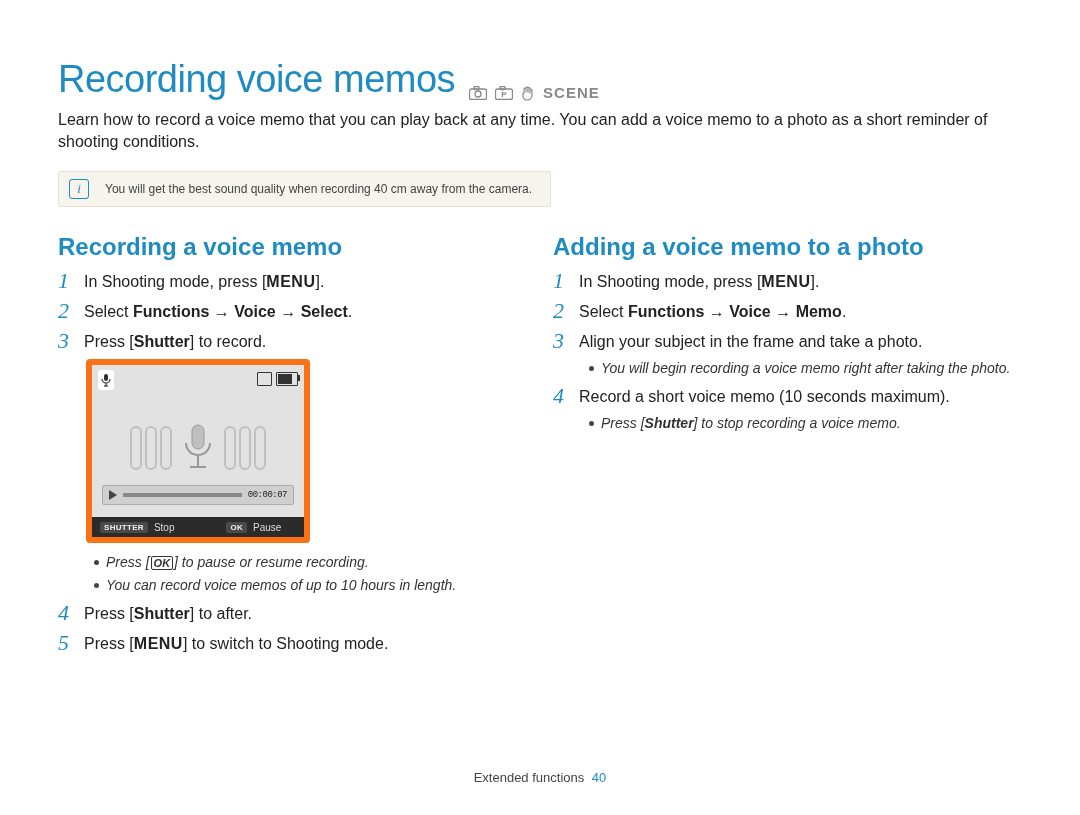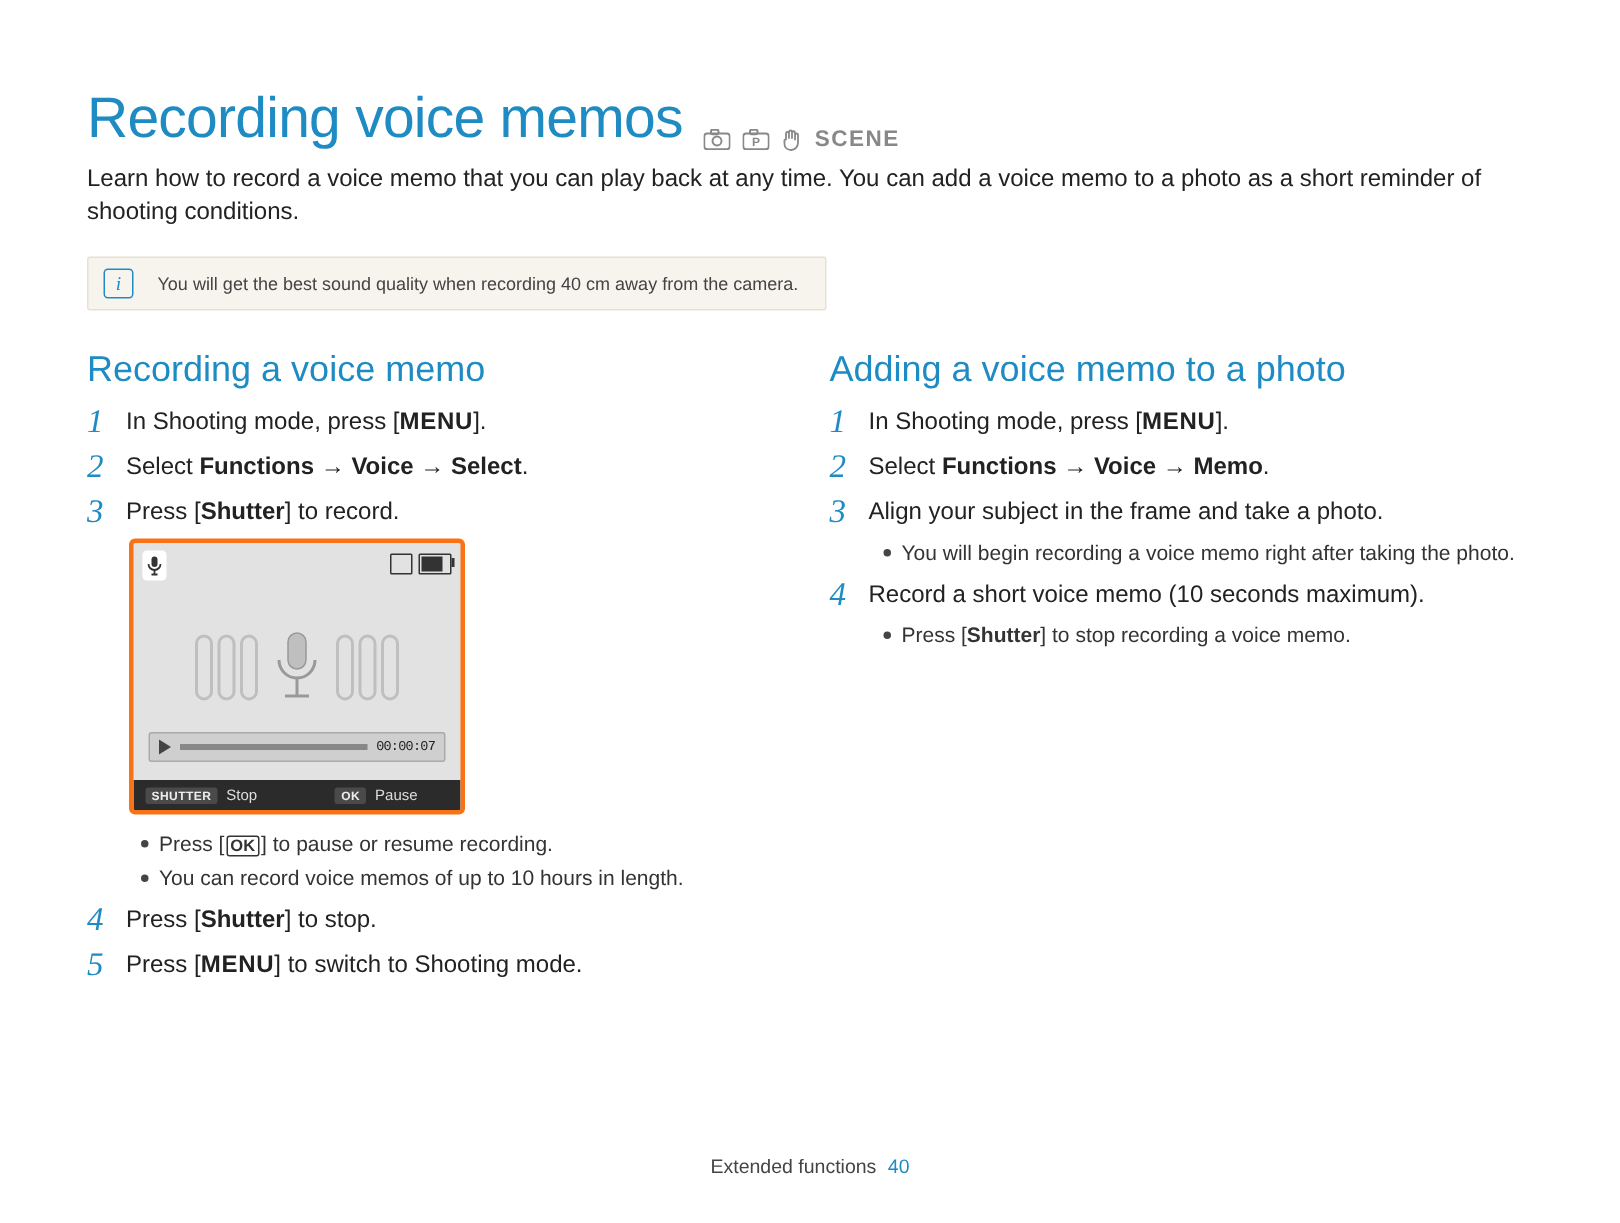--- a/index.html
+++ b/index.html
@@ -78,21 +78,21 @@
     font-size: 13px;
   }
   .columns {
     margin-top: 26px;
     display: flex;
     gap: 26px;
   }
   .col { flex: 1 1 0; }
   .section-title {
     font-size: 24px;
-    font-weight: 400;
+    font-weight: 700;
     color: #1e8bc3;
     margin-bottom: 10px;
   }
   .step {
     display: flex;
     gap: 10px;
     align-items: flex-start;
     margin: 8px 0 6px 0;
     font-size: 16px;
     line-height: 22px;
@@ -112,20 +112,21 @@
     font-weight: 900;
     letter-spacing: 0.5px;
   }
   .sub-bullet {
     margin: 4px 0 4px 36px;
     font-size: 14px;
     line-height: 19px;
     color: #333;
     position: relative;
     padding-left: 12px;
+    font-style: italic;
   }
   .sub-bullet::before {
     content: "";
     position: absolute;
     left: 0; top: 7px;
     width: 5px; height: 5px;
     border-radius: 50%;
     background: #444;
   }
   .ok-box {
@@ -139,21 +140,21 @@
     line-height: 12px;
     margin: 0 1px;
   }
   
   .screenshot {
     margin: 6px 0 10px 28px;
     width: 224px;
     height: 184px;
     box-sizing: border-box;
     background: #e2e2e2;
-    border: 3px solid #f97316;
+    border: 6px solid #f97316;
     border-radius: 4px;
     position: relative;
     overflow: hidden;
     font-family: Arial, sans-serif;
   }
   .ss-top {
     position: absolute;
     top: 5px; left: 6px;
     width: 16px; height: 20px;
     background: #fff;
@@ -375,21 +376,21 @@
       </div>
 
       <div class="sub-bullet">
         <span>Press [</span><span class="ok-box">OK</span><span>] to pause or resume recording.</span>
       </div>
       <div class="sub-bullet">You can record voice memos of up to 10 hours in length.</div>
 
       <div class="step">
         <div class="step-num">4</div>
         <div class="step-text">
-          <span>Press [</span><b>Shutter</b><span>] to stop.</span>
+          <span>Press [</span><b>Shutter</b><span>] to after.</span>
         </div>
       </div>
 
       <div class="step">
         <div class="step-num">5</div>
         <div class="step-text">
           <span>Press [</span><span class="menu-badge">MENU</span><span>] to switch to Shooting mode.</span>
         </div>
       </div>
 

